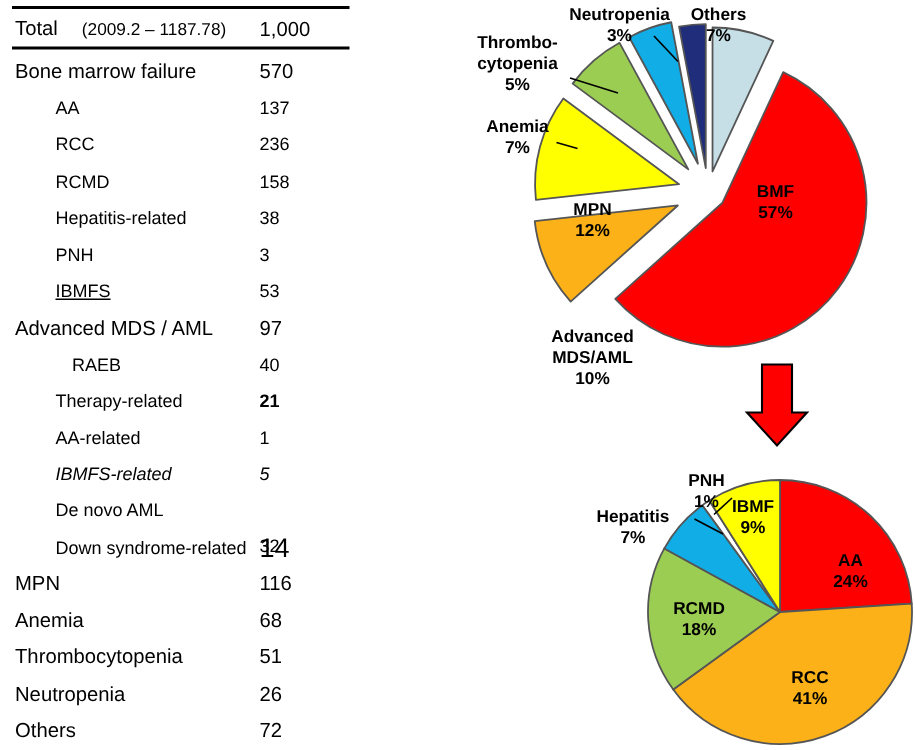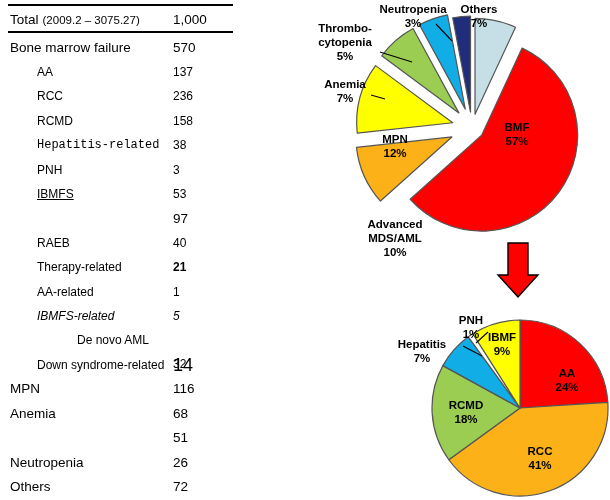--- a/index.html
+++ b/index.html
@@ -26,23 +26,23 @@
   .leader{stroke:#000;stroke-width:1.1;fill:none;}
 </style>
 </head>
 <body>
 
 <div id="table-panel">
   <div class="rule" id="rule-top"></div>
   <div class="rule" id="rule-mid"></div>
 
   <div class="trow" id="header-row" style="top:6px;">
-    <div class="lvl0" style="display:flex;align-items:baseline;gap:4px;">
+    <div class="lvl0" style="display:flex;align-items:baseline;gap:16px;">
       <span class="tlabel">Total</span>
-      <span class="tlabel small">(2009.2 – 3075.27)</span>
+      <span class="tlabel small">(2009.2 – 1187.78)</span>
     </div>
     <div class="tval">1,000</div>
   </div>
 
   <div id="table-rows">
       <div class="trow" style="top: 34px;">
         <div class="tlabel lvl0" style="padding-left: 10px;">Bone marrow failure</div>
         <div class="tval">570</div>
       </div>
       <div class="trow" style="top: 58.4px;">
@@ -51,67 +51,69 @@
       </div>
       <div class="trow" style="top: 82.8px;">
         <div class="tlabel " style="padding-left: 37px; font-size: 12px;">RCC</div>
         <div class="tval" style="font-size: 12px;">236</div>
       </div>
       <div class="trow" style="top: 107.2px;">
         <div class="tlabel " style="padding-left: 37px; font-size: 12px;">RCMD</div>
         <div class="tval" style="font-size: 12px;">158</div>
       </div>
       <div class="trow" style="top: 131.6px;">
-        <div class="tlabel " style="padding-left: 37px; font-size: 12px; font-family: Liberation Mono, monospace;">Hepatitis-related</div>
+        <div class="tlabel " style="padding-left: 37px; font-size: 12px;">Hepatitis-related</div>
         <div class="tval" style="font-size: 12px;">38</div>
       </div>
       <div class="trow" style="top: 156px;">
         <div class="tlabel " style="padding-left: 37px; font-size: 12px;">PNH</div>
         <div class="tval" style="font-size: 12px;">3</div>
       </div>
       <div class="trow" style="top: 180.4px; text-decoration: underline;">
         <div class="tlabel " style="padding-left: 37px; font-size: 12px;">IBMFS</div>
         <div class="tval" style="font-size: 12px;">53</div>
       </div>
       <div class="trow" style="top: 204.8px;">
+        <div class="tlabel lvl0" style="padding-left: 10px;">Advanced MDS / AML</div>
         <div class="tval">97</div>
       </div>
       <div class="trow" style="top: 229.2px;">
-        <div class="tlabel " style="padding-left: 37px; font-size: 12px;">RAEB</div>
+        <div class="tlabel " style="padding-left: 37px; font-size: 12px; margin-left: 11px;">RAEB</div>
         <div class="tval" style="font-size: 12px;">40</div>
       </div>
       <div class="trow" style="top: 253.6px;">
         <div class="tlabel " style="padding-left: 37px; font-size: 12px;">Therapy-related</div>
         <div class="tval" style="font-size: 12px; font-weight: bold;">21</div>
       </div>
       <div class="trow" style="top: 278px;">
         <div class="tlabel " style="padding-left: 37px; font-size: 12px;">AA-related</div>
         <div class="tval" style="font-size: 12px;">1</div>
       </div>
       <div class="trow" style="top: 302.4px; font-style: italic;">
         <div class="tlabel " style="padding-left: 37px; font-size: 12px;">IBMFS-related</div>
         <div class="tval" style="font-size: 12px;">5</div>
       </div>
-      <div class="trow" style="top: 326.8px; padding-left: 40px;">
+      <div class="trow" style="top: 326.8px;">
         <div class="tlabel " style="padding-left: 37px; font-size: 12px;">De novo AML</div>
         <div class="tval" style="font-size: 12px; margin-top: 48px;">32</div>
       </div>
       <div class="trow" style="top: 351.2px;">
         <div class="tlabel " style="padding-left: 37px; font-size: 12px;">Down syndrome-related</div>
         <div class="tval" style="font-size: 18px;">14</div>
       </div>
       <div class="trow" style="top: 375.6px;">
         <div class="tlabel lvl0" style="padding-left: 10px;">MPN</div>
         <div class="tval">116</div>
       </div>
       <div class="trow" style="top: 400px;">
         <div class="tlabel lvl0" style="padding-left: 10px;">Anemia</div>
         <div class="tval">68</div>
       </div>
       <div class="trow" style="top: 424.4px;">
+        <div class="tlabel lvl0" style="padding-left: 10px;">Thrombocytopenia</div>
         <div class="tval">51</div>
       </div>
       <div class="trow" style="top: 448.8px;">
         <div class="tlabel lvl0" style="padding-left: 10px;">Neutropenia</div>
         <div class="tval">26</div>
       </div>
       <div class="trow" style="top: 473.2px;">
         <div class="tlabel lvl0" style="padding-left: 10px;">Others</div>
         <div class="tval">72</div>
       </div>

